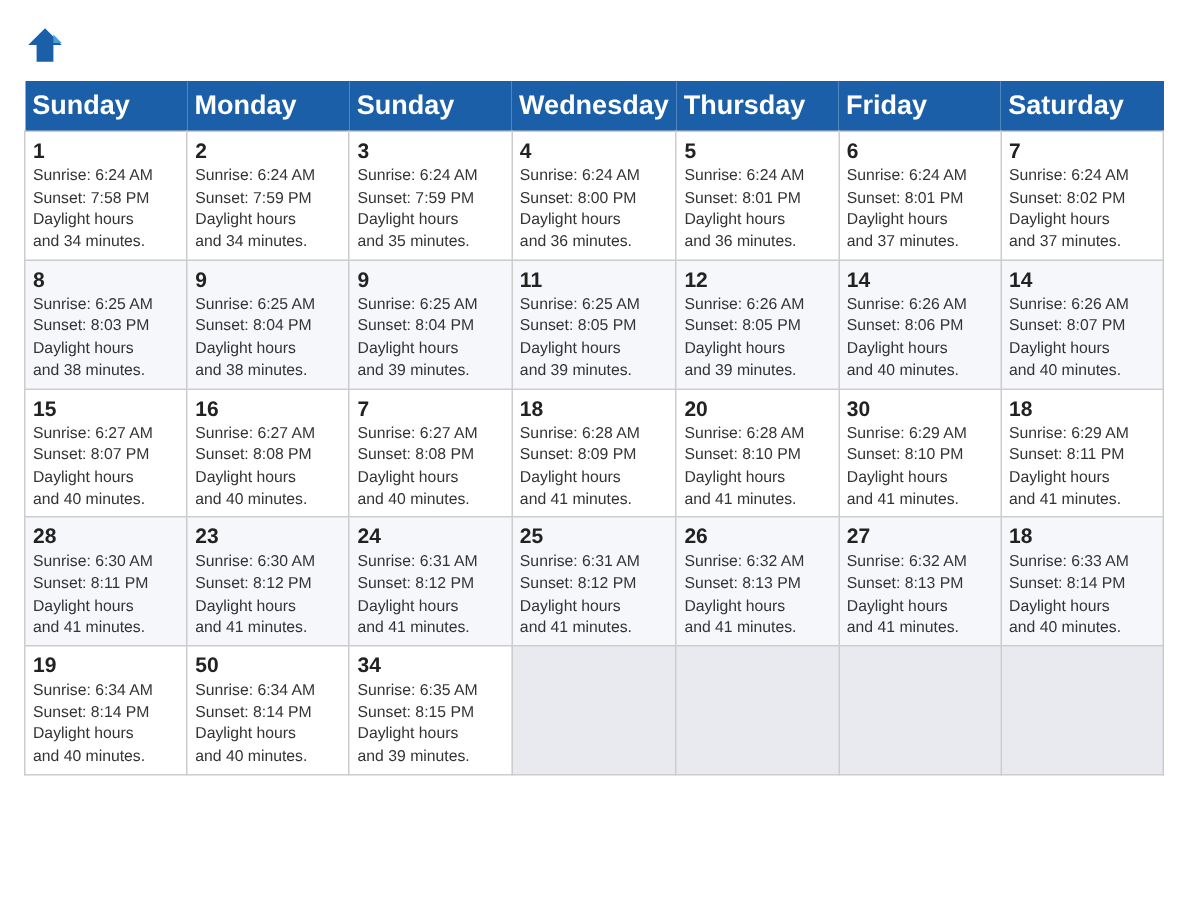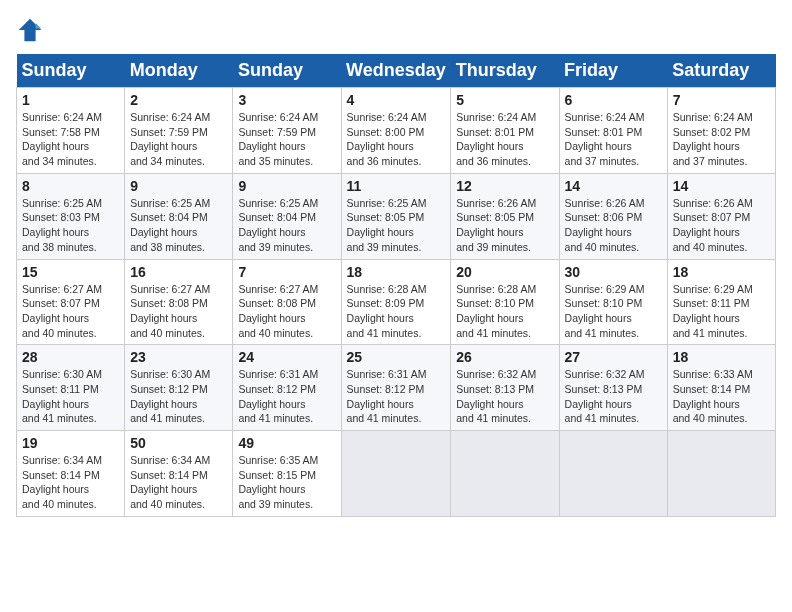--- a/index.html
+++ b/index.html
@@ -242,21 +242,21 @@
       <tr>
         <td>
         <span class="day-num">19</span>
         <span class="day-info">Sunrise: 6:34 AM<br>Sunset: 8:14 PM<br>Daylight hours<br>and 40 minutes.</span>
       </td>
         <td>
         <span class="day-num">50</span>
         <span class="day-info">Sunrise: 6:34 AM<br>Sunset: 8:14 PM<br>Daylight hours<br>and 40 minutes.</span>
       </td>
         <td>
-        <span class="day-num">49</span>
+        <span class="day-num">34</span>
         <span class="day-info">Sunrise: 6:35 AM<br>Sunset: 8:15 PM<br>Daylight hours<br>and 39 minutes.</span>
       </td>
         <td class="empty"></td>
         <td class="empty"></td>
         <td class="empty"></td>
         <td class="empty"></td>
       </tr>
     </tbody>
 </table>
 

